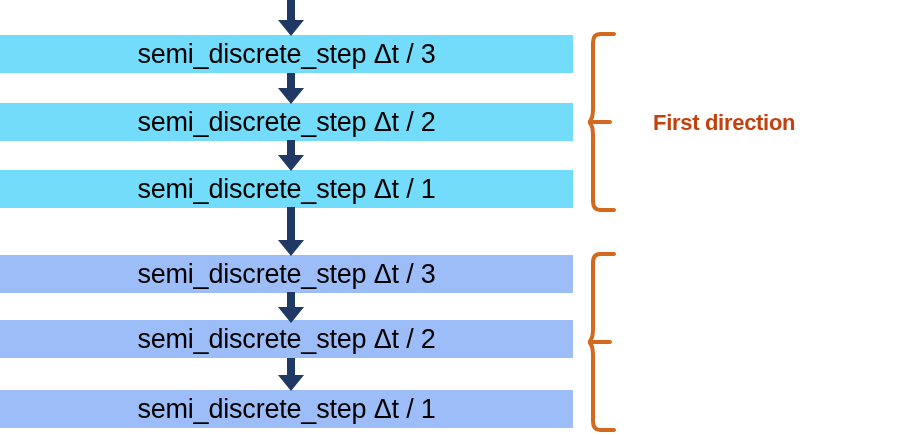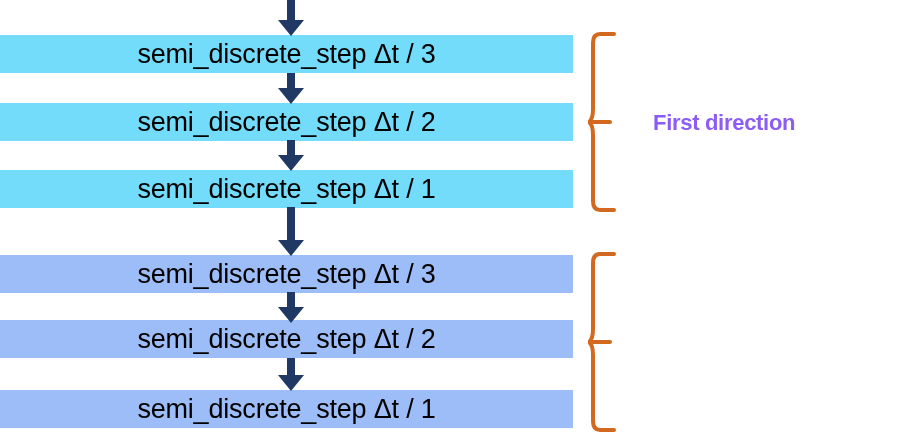--- a/index.html
+++ b/index.html
@@ -35,21 +35,21 @@
   }
   .flow-arrow {
     position: absolute;
     z-index: 3;
   }
   .direction-label {
     position: absolute;
     font-family: "Liberation Sans", sans-serif;
     font-size: 22px;
     font-weight: bold;
-    color: #8b5cf6;
+    color: #c2410c;
     white-space: nowrap;
     letter-spacing: -0.3px;
     z-index: 4;
   }
   .group-brace {
     position: absolute;
     z-index: 3;
   }
 </style>
 </head>

